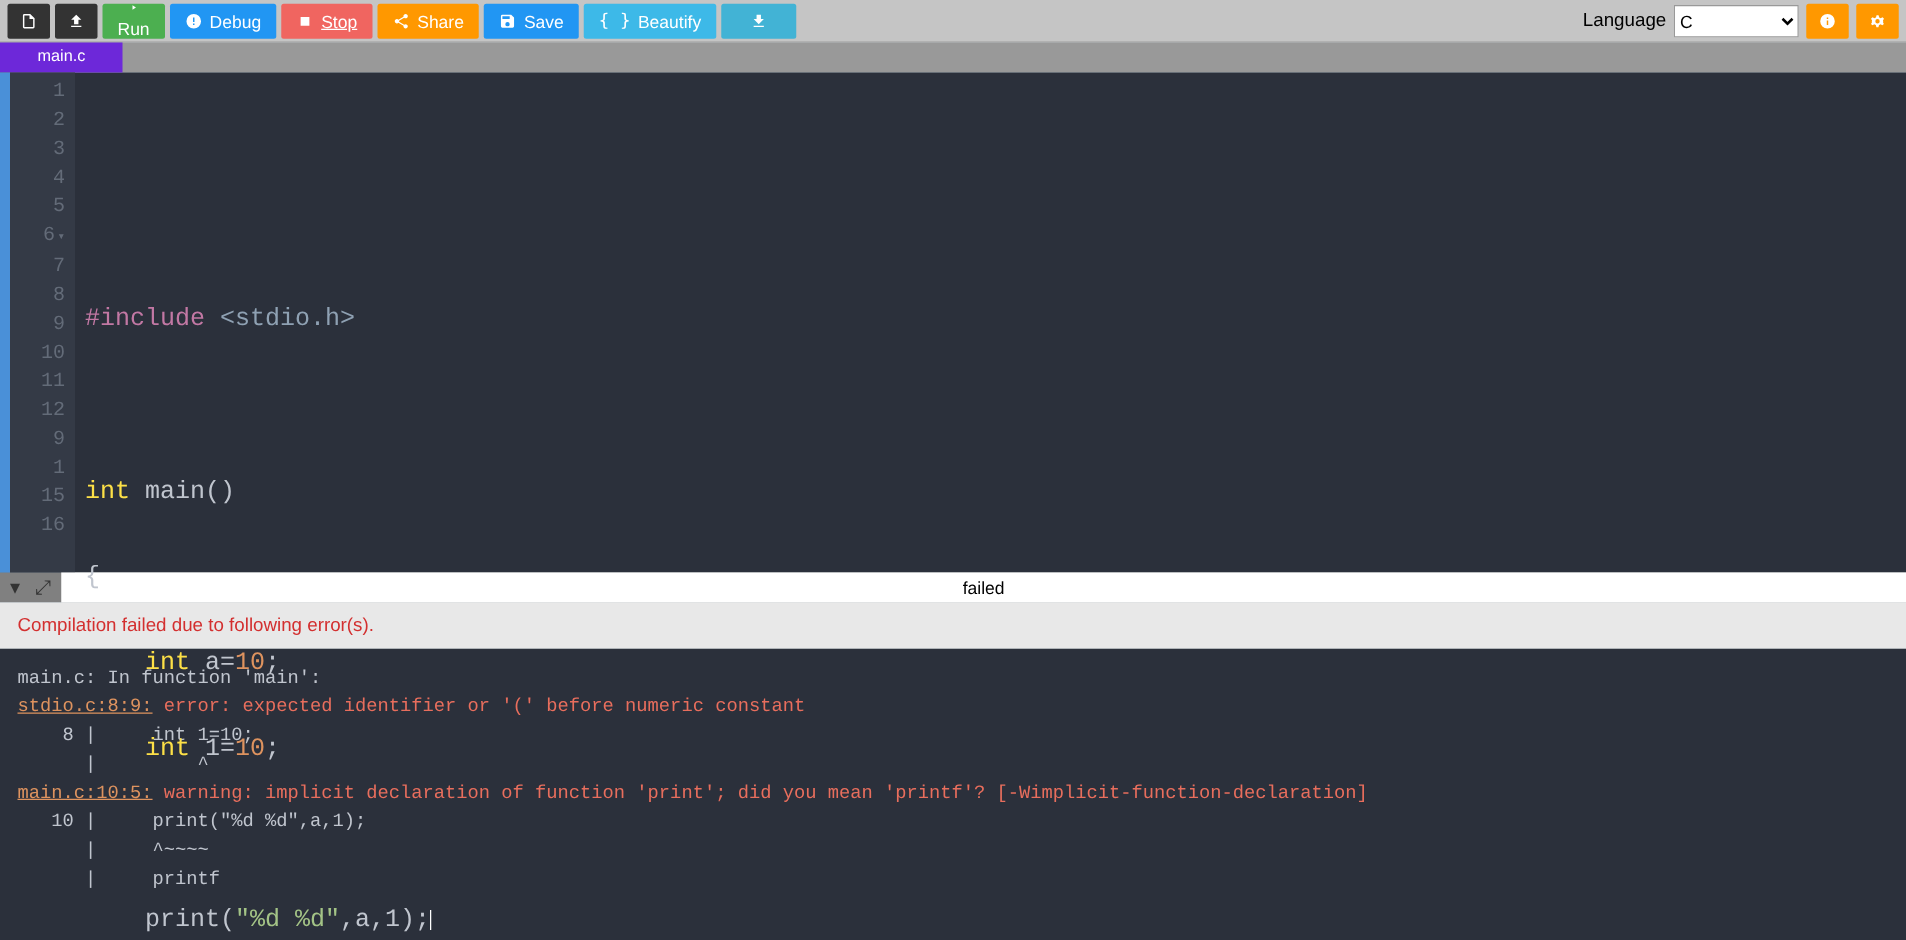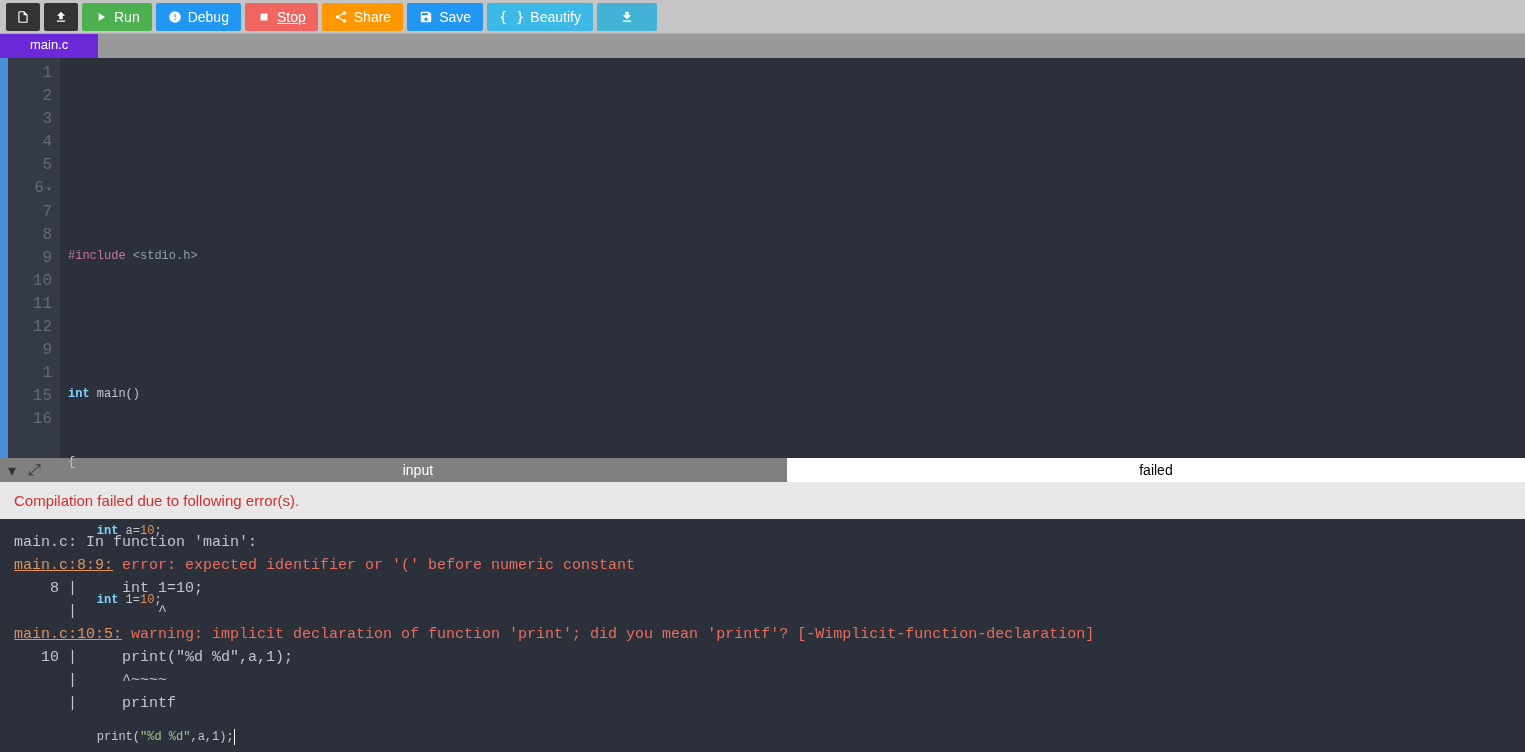--- a/index.html
+++ b/index.html
@@ -26,21 +26,21 @@
   color: #fff;
   font-size: 14px;
   cursor: pointer;
   display: inline-flex;
   align-items: center;
   gap: 6px;
   border-radius: 2px;
 }
 .tb-icon-only { width: 34px; justify-content: center; padding: 0; }
 .btn-dark { background: #333; }
-.btn-green { background: #4caf50; }
+.btn-green { background: #4caf50; flex-direction: column; }
 .btn-blue { background: #2196f3; align-items: center; }
 .btn-red { background: #f06560; text-decoration: underline; }
 .btn-orange { background: #ff9800; }
 .btn-lightblue { background: #3db9e8; }
 .btn-teal { background: #42b3d5; }
 .lang-group {
   margin-left: auto;
   display: flex;
   align-items: center;
   gap: 6px;
@@ -79,29 +79,29 @@
   font-family: 'Courier New', monospace;
   font-size: 16px;
   text-align: right;
   padding: 4px 8px 4px 4px;
   min-width: 52px;
   line-height: 22.9px;
 }
 .code {
   flex: 1;
   font-family: 'Courier New', monospace;
-  font-size: 12px;
+  font-size: 20px;
   line-height: 22.9px;
   padding: 4px 8px;
   color: #c0c5ce;
   white-space: pre;
   position: relative;
 }
 .code-line { height: 22.9px; }
-.kw { color: #7dd3fc; font-weight: bold; }
+.kw { color: #fde047; }
 .str { color: #a3c386; }
 .num { color: #de935f; }
 .inc { color: #c278a4; }
 .hdr { color: #8fa1b3; }
 .plain { color: #c0c5ce; }
 .consolebar {
   height: 24px;
   background: #808080;
   display: flex;
   align-items: stretch;
@@ -200,20 +200,36 @@
   </button>
   <button class="tb-btn btn-lightblue">
     <span style="font-family:monospace">{ }</span>
     <span>Beautify</span>
   </button>
   <button class="tb-btn btn-teal" style="width:60px;justify-content:center">
     <svg class="icon-svg" viewBox="0 0 24 24">
         <path d="M19 9h-4V3H9v6H5l7 7 7-7zM5 18v2h14v-2H5z"></path>
       </svg>
   </button>
+  <div class="lang-group">
+    <span class="lang-label">Language</span>
+    <select class="lang-select">
+      <option>C</option>
+    </select>
+    <button class="tb-btn tb-icon-only btn-orange">
+      <svg class="icon-svg" viewBox="0 0 24 24">
+          <path d="M12 2a10 10 0 1 0 0 20 10 10 0 0 0 0-20zm1 15h-2v-6h2v6zm0-8h-2V7h2v2z"></path>
+        </svg>
+    </button>
+    <button class="tb-btn tb-icon-only btn-orange">
+      <svg class="icon-svg" viewBox="0 0 24 24">
+          <path d="M19.4 13l.6-1-.6-1 1.5-2.6-2-2-2.6 1.5-1-.6-1-.6-.8-2.9h-2.8l-.8 2.9-1 .6-1 .6L5.1 6.4l-2 2L4.6 11l-.6 1 .6 1-1.5 2.6 2 2 2.6-1.5 1 .6 1 .6.8 2.9h2.8l.8-2.9 1-.6 1-.6 2.6 1.5 2-2L19.4 13zM12 15a3 3 0 1 1 0-6 3 3 0 0 1 0 6z"></path>
+        </svg>
+    </button>
+  </div>
 </div>
 
 <div class="tabbar">
   <div class="tab">main.c</div>
 </div>
 
 <div class="editor-area">
   <div class="sidebar-strip"></div>
   <div class="gutter" id="gutter">
       <div>1</div>
@@ -251,27 +267,26 @@
     
     
   </div>
 </div>
 
 <div class="consolebar">
   <div class="cb-icons">
     <span style="cursor:pointer">▾</span>
     <span style="cursor:pointer">⤢</span>
   </div>
-  <div class="cb-tab">input</div>
   <div class="cb-tab active">failed</div>
 </div>
 
 <div class="error-header">Compilation failed due to following error(s).</div>
 
 <div class="console"><span>main.c: In function 'main':</span>
-<span class="cons-link">main.c:8:9:</span><span class="cons-err"> error: expected identifier or '(' before numeric constant</span>
+<span class="cons-link">stdio.c:8:9:</span><span class="cons-err"> error: expected identifier or '(' before numeric constant</span>
 <span>    8 |     int 1=10;</span>
 <span>      |         ^</span>
 <span class="cons-link">main.c:10:5:</span><span class="cons-err"> warning: implicit declaration of function 'print'; did you mean 'printf'? [-Wimplicit-function-declaration]</span>
 <span>   10 |     print("%d %d",a,1);</span>
 <span>      |     ^~~~~</span>
 <span>      |     printf</span>
 </div>
 
 </body></html>

